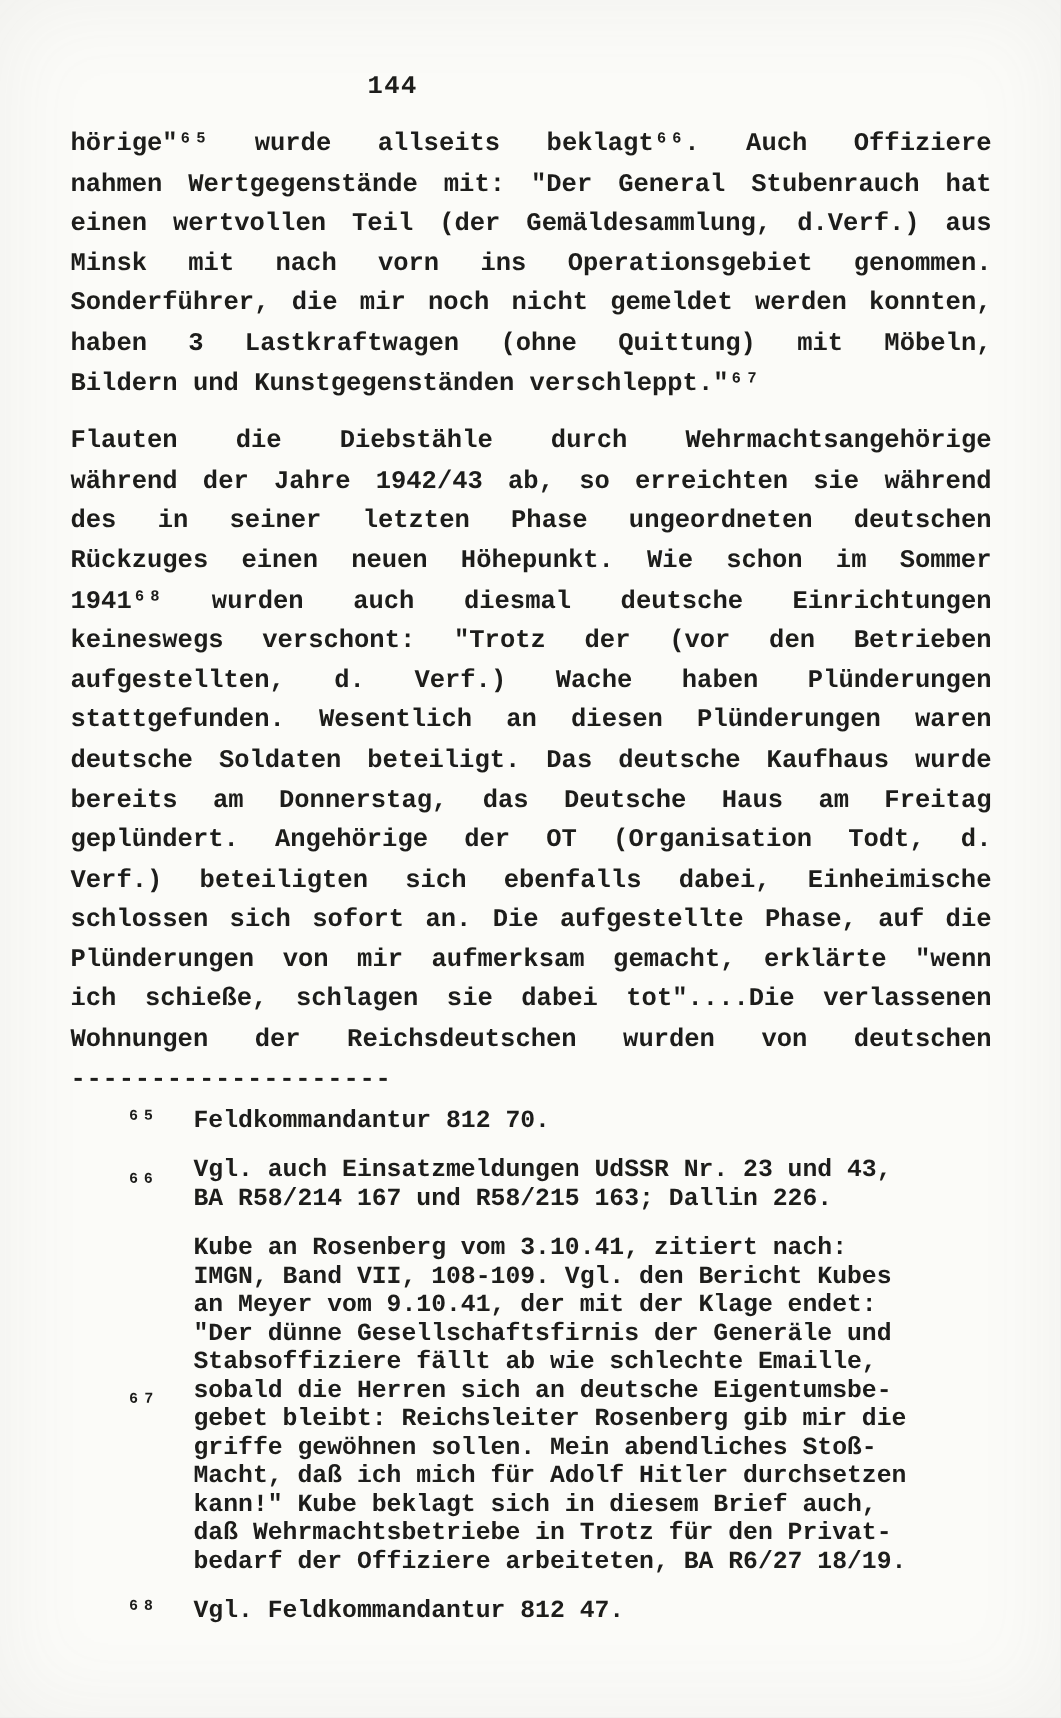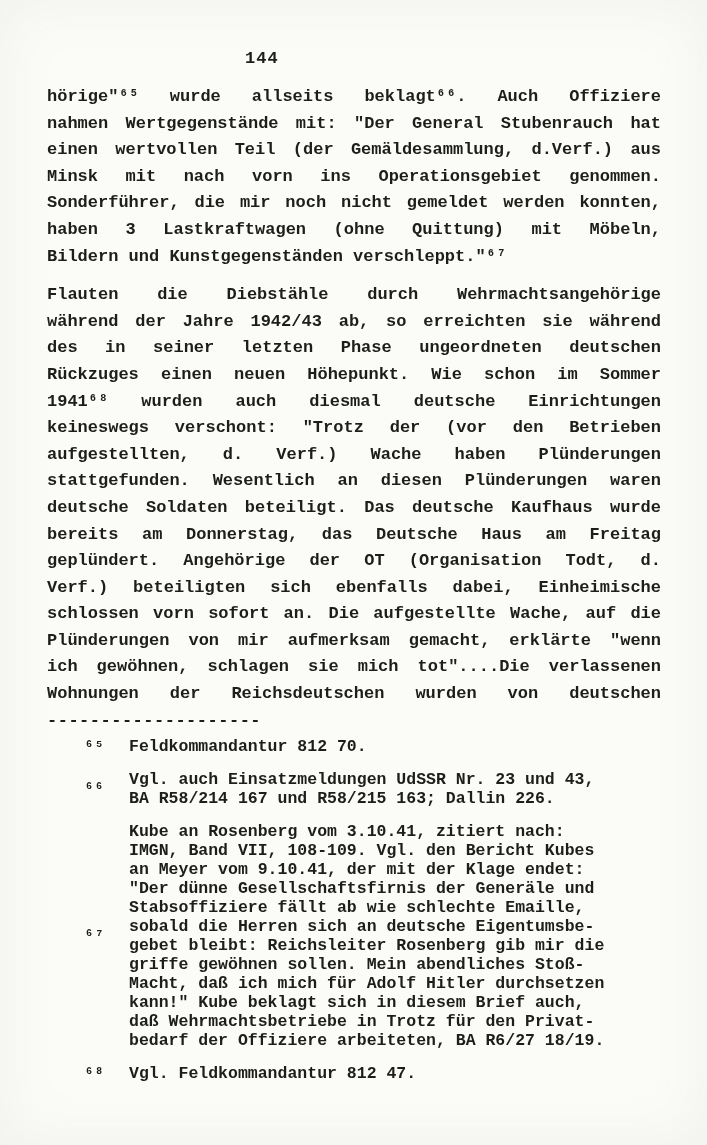--- a/index.html
+++ b/index.html
@@ -97,23 +97,23 @@
       <div class="ln">des in seiner letzten Phase ungeordneten deutschen</div>
       <div class="ln">Rückzuges einen neuen Höhepunkt. Wie schon im Sommer</div>
       <div class="ln">1941⁶⁸ wurden auch diesmal deutsche Einrichtungen</div>
       <div class="ln">keineswegs verschont: "Trotz der (vor den Betrieben</div>
       <div class="ln">aufgestellten, d. Verf.) Wache haben Plünderungen</div>
       <div class="ln">stattgefunden. Wesentlich an diesen Plünderungen waren</div>
       <div class="ln">deutsche Soldaten beteiligt. Das deutsche Kaufhaus wurde</div>
       <div class="ln">bereits am Donnerstag, das Deutsche Haus am Freitag</div>
       <div class="ln">geplündert. Angehörige der OT (Organisation Todt, d.</div>
       <div class="ln">Verf.) beteiligten sich ebenfalls dabei, Einheimische</div>
-      <div class="ln">schlossen vorn sofort an. Die aufgestellte Wache, auf die</div>
+      <div class="ln">schlossen sich sofort an. Die aufgestellte Phase, auf die</div>
       <div class="ln">Plünderungen von mir aufmerksam gemacht, erklärte "wenn</div>
-      <div class="ln">ich gewöhnen, schlagen sie mich tot"....Die verlassenen</div>
+      <div class="ln">ich schieße, schlagen sie dabei tot"....Die verlassenen</div>
       <div class="ln">Wohnungen der Reichsdeutschen wurden von deutschen</div>
     </div>
 
   </div>
 
   <div class="separator">--------------------</div>
 
   <div class="footnotes">
 
     <div class="footnote">

